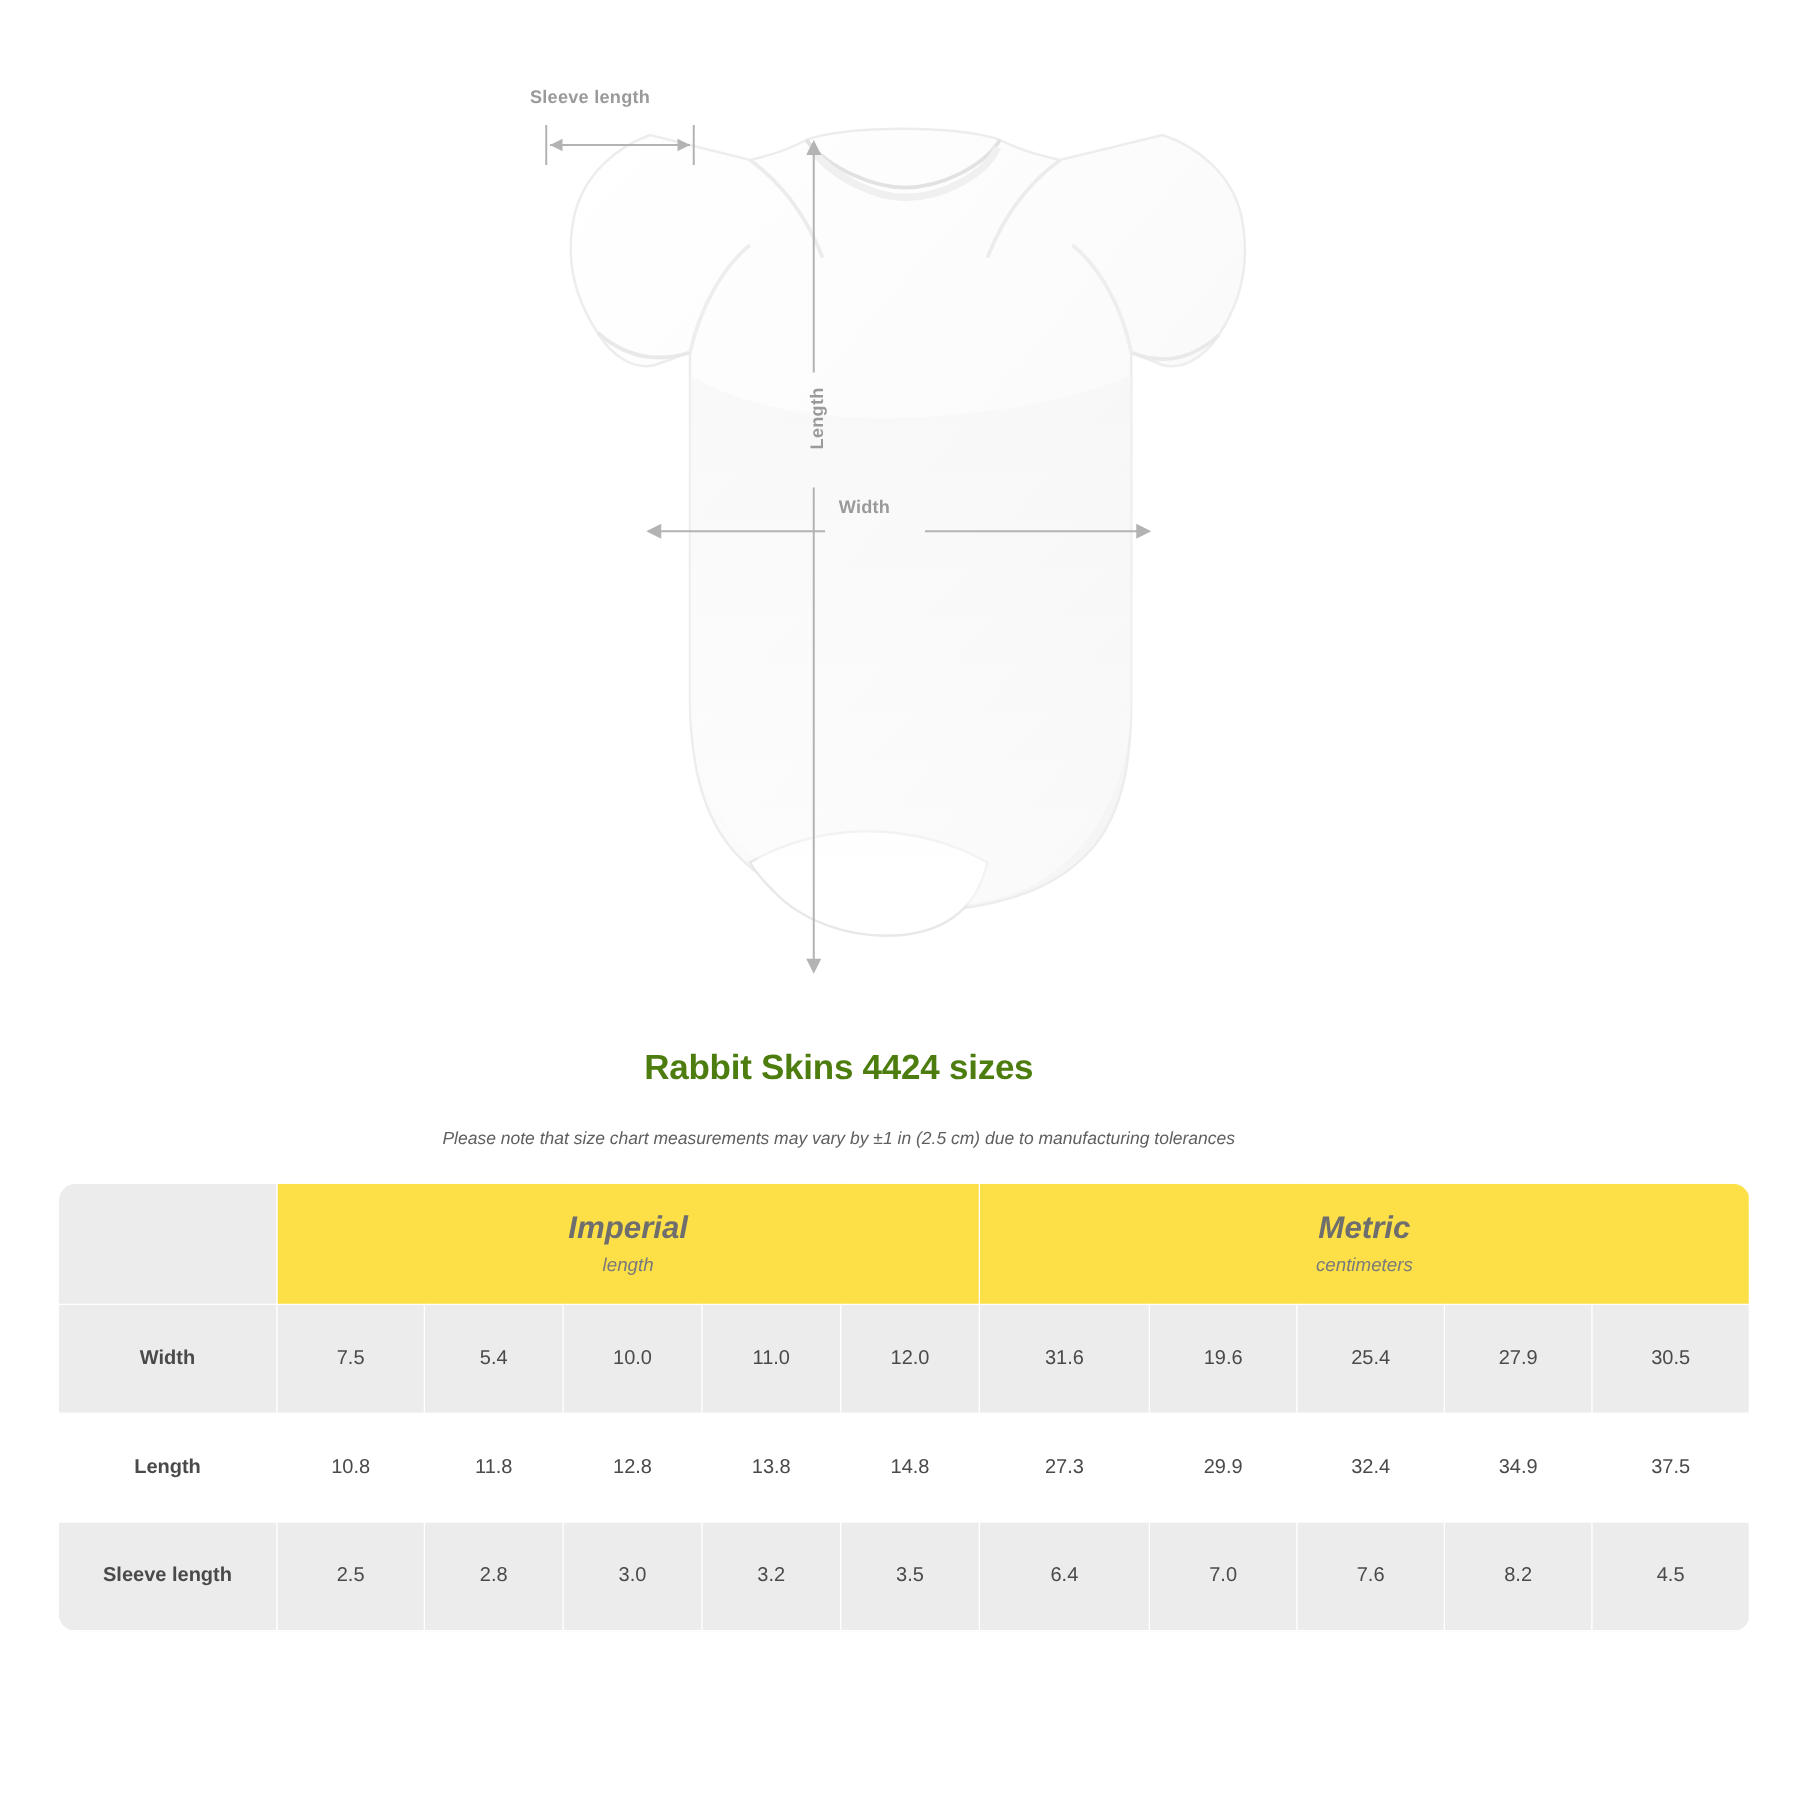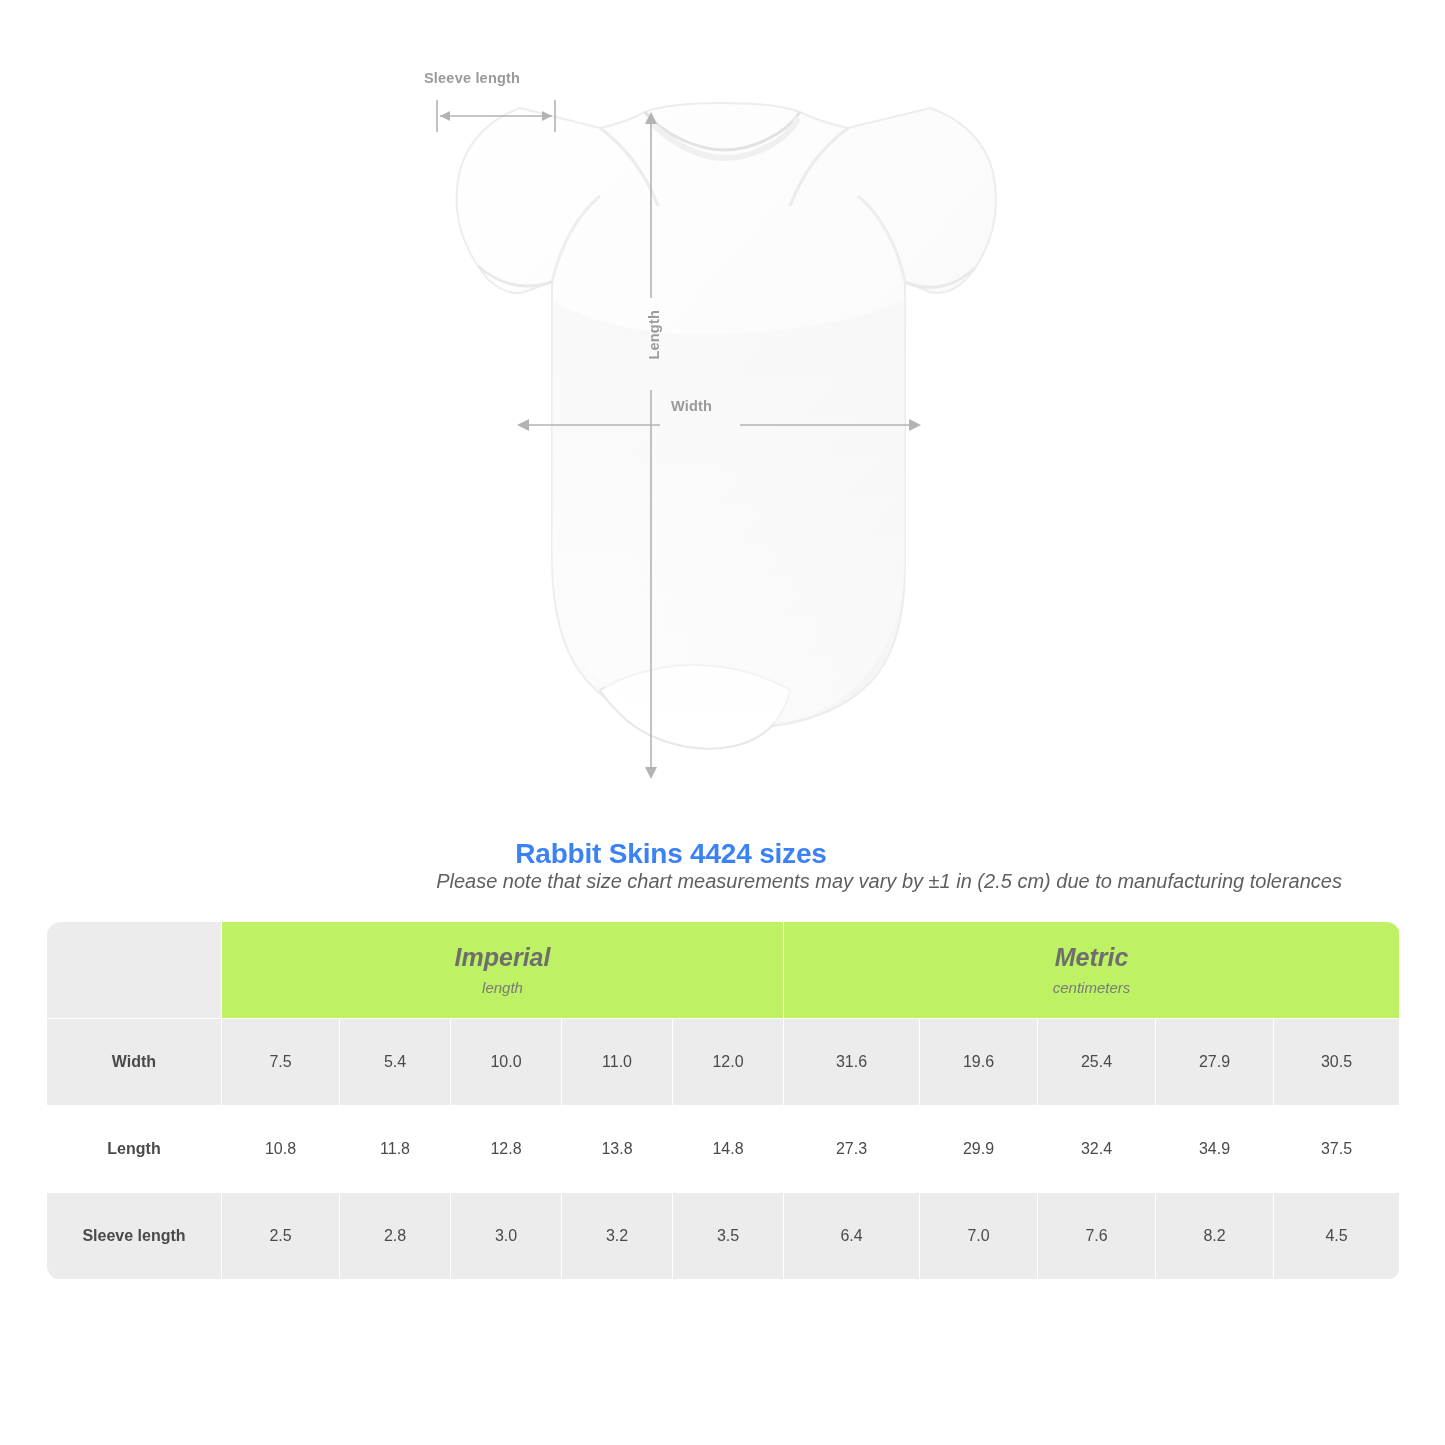--- a/index.html
+++ b/index.html
@@ -63,30 +63,29 @@
   }
 
   
   .title-block {
     text-align: center;
     margin-top: 18px;
   }
   .chart-title {
     font-size: 28px;
     font-weight: bold;
-    color: #3b82f6;
+    color: #4d7c0f;
     margin: 0;
     letter-spacing: -0.2px;
   }
   .chart-note {
-    font-size: 20px;
+    font-size: 14px;
     font-style: italic;
     color: #5f5f5f;
-    margin-top: 0;
-    text-align: right;
+    margin-top: 32px;
   }
 
   
   .table-wrap {
     margin: 28px 46px 0 46px;
   }
   table.size-table {
     border-collapse: collapse;
     width: 1353px;
     table-layout: fixed;
@@ -94,21 +93,21 @@
   table.size-table td,
   table.size-table th {
     border: 1px solid #ffffff;
     text-align: center;
     vertical-align: middle;
     font-size: 16px;
     color: #4a4a4a;
   }
   
   .unit-row td {
-    background: #bef264;
+    background: #fde047;
     height: 96px;
     padding: 0;
   }
   .unit-row td.corner {
     background: #ececec;
     border-top-left-radius: 14px;
   }
   .unit-name {
     font-size: 25px;
     font-style: italic;

